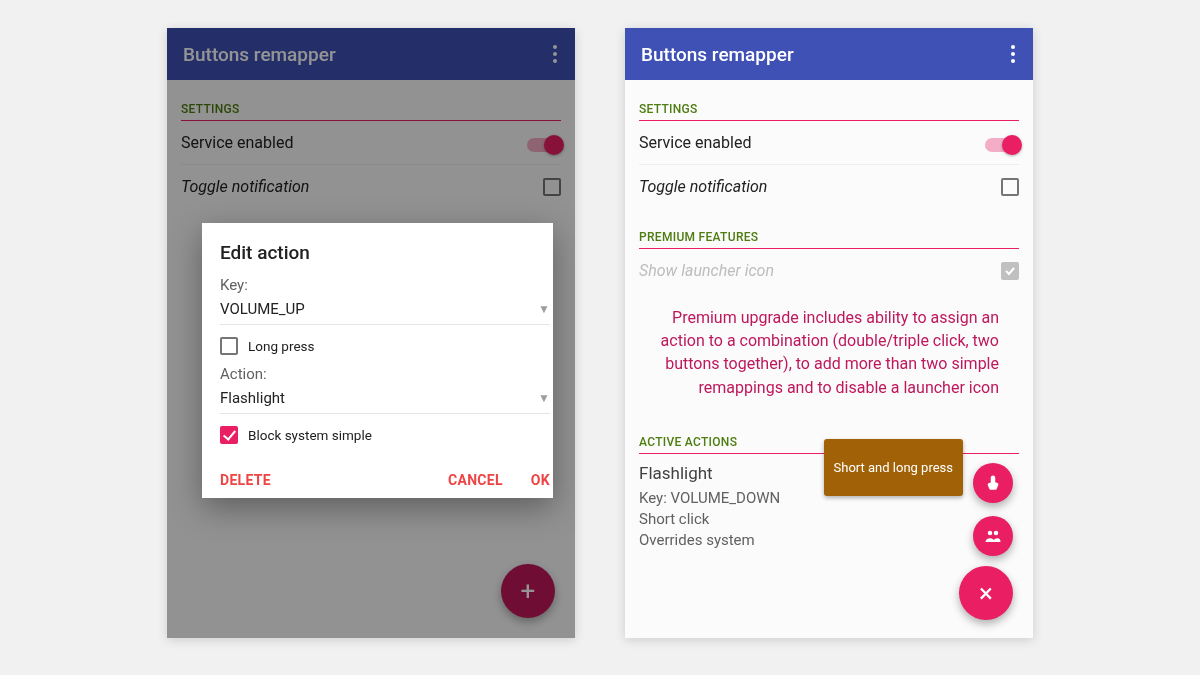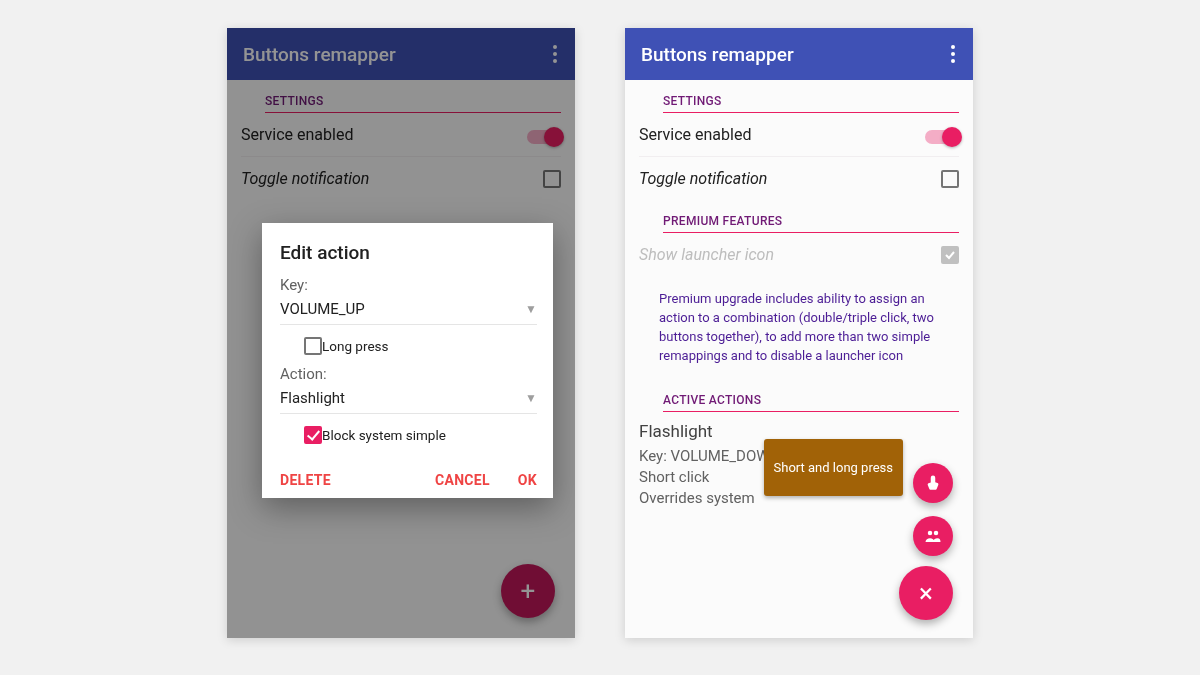--- a/index.html
+++ b/index.html
@@ -7,21 +7,21 @@
     font-family: Roboto, "Helvetica Neue", Arial, sans-serif;
     background: #f1f1f1;
     width: 1200px;
     height: 675px;
     display: flex;
     gap: 50px;
     justify-content: center;
     padding-top: 28px;
   }
   .phone {
-    width: 348px;
+    width: 408px;
     height: 610px;
     background: #fbfbfb;
     position: relative;
     box-shadow: 0 2px 10px rgba(0,0,0,0.15);
     overflow: hidden;
   }
   .appbar {
     background: #3f51b5;
     color: #fff;
     height: 52px;
@@ -33,27 +33,26 @@
     position: relative;
   }
   .appbar .overflow {
     position: absolute; right: 10px; top: 50%; transform: translateY(-50%);
     width: 20px; height: 26px; display:flex; flex-direction:column; align-items:center; justify-content:center; gap:3px;
     cursor: pointer;
   }
   .appbar .overflow span { width:4px; height:4px; background:#fff; border-radius:50%; }
   .content { padding: 0 14px; }
   .section-label {
-    color: #701a75;
+    color: #4d7c0f;
     font-size: 12px;
     font-weight: 500;
     letter-spacing: 0.3px;
-    padding: 14px 0 4px 0;
+    padding: 22px 0 4px 0;
     border-bottom: 1px solid #e91e63;
-    margin-left: 24px;
   }
   .rowline {
     display:flex; align-items:flex-end; justify-content:space-between;
     padding: 12px 0;
     font-size: 16px;
     color: #212121;
     border-bottom: 1px solid #f1eef0;
   }
   .rowline.noborder { border-bottom:none;font-style:italic; }
   .switch {
@@ -64,21 +63,21 @@
     position:absolute; right:-3px; top:-3px; box-shadow:0 1px 3px rgba(0,0,0,0.3);
   }
   .chk {
     width:18px; height:18px; border:2px solid #757575; border-radius:2px;
     display:flex; align-items:center; justify-content:center;
   }
   .chk.disabled { border-color:#c0c0c0; background:#c0c0c0; }
   .chk.disabled svg path { stroke:#fff; }
   .disabled-text { color:#bdbdbd; }
   .premium-note {
-    padding: 14px 20px; font-size:13px; color:#4c1d95; text-align:left; line-height:1.45;
+    padding: 14px 20px; font-size:16px; color:#be185d; text-align:right; line-height:1.45;
   }
   .action-item { padding: 8px 0; font-size:15px; color:#616161; line-height:1.4; }
   .action-item .title { font-size:17px; color:#424242; margin-bottom:2px; }
   .fab {
     position:absolute; right:20px;
     width:54px; height:54px; border-radius:50%;
     display:flex; align-items:center; justify-content:center;
     color:#fff; font-size:26px; box-shadow:0 4px 8px rgba(0,0,0,0.3);
     cursor:pointer;
   }
@@ -91,34 +90,34 @@
     padding:21px 10px; border-radius:3px; white-space:nowrap;
     box-shadow:0 2px 4px rgba(0,0,0,0.3);
     margin-left:41px;
   }
   
   .scrim {
     position:absolute; inset:0; background:rgba(0,0,0,0.42);
   }
   .dialog {
     position:absolute; left:35px; right:22px; top:195px;
-    background:#fff; padding: 18px 16px 10px 18px;
+    background:#fff; padding: 18px 3px 10px 18px;
     box-shadow:0 10px 30px rgba(0,0,0,0.35);
   }
   .dialog h2 { font-size:19px; font-weight:500; color:#212121; margin-bottom:12px; }
   .dlabel { font-size:15px; color:#616161; margin-top:4px; }
   .select {
     display:flex; justify-content:space-between; align-items:center;
     padding: 6px 0; font-size:15px; color:#212121;
     border-bottom:1px solid #e5e5e5; margin-bottom:6px;
     cursor:pointer;
     gap:8px;
   }
   .select .caret { color:#9e9e9e; font-size:12px; }
-  .chkrow { display:flex; align-items:center; padding:6px 0; font-size:13.5px; color:#212121;margin-left:24px; }
+  .chkrow { display:flex; align-items:center; gap:10px; padding:6px 0; font-size:13.5px; color:#212121; }
   .chkbox {
     width:18px; height:18px; border:2px solid #757575; border-radius:2px;
     display:flex; align-items:center; justify-content:center;
   }
   .chkbox.checked { background:#e91e63; border-color:#e91e63; }
   .chkbox.checked::after {
     content:""; width:5px; height:10px; border:solid #fff; border-width:0 2px 2px 0;
     transform:rotate(40deg); margin-bottom:2px;
   }
   .dialog-buttons { display:flex; justify-content:space-between; margin-top:22px; }

